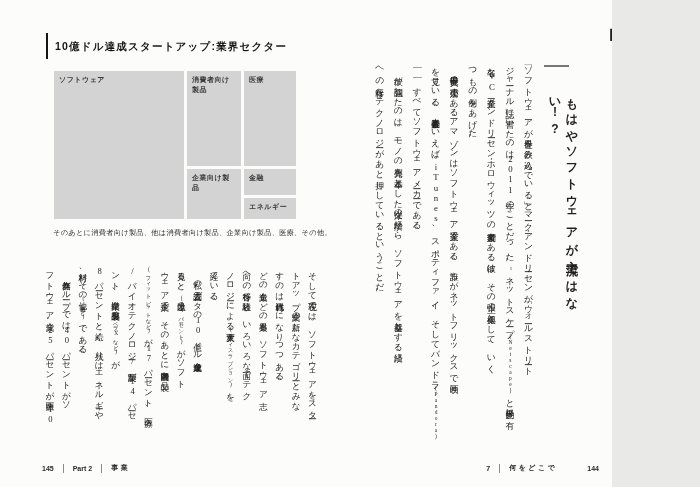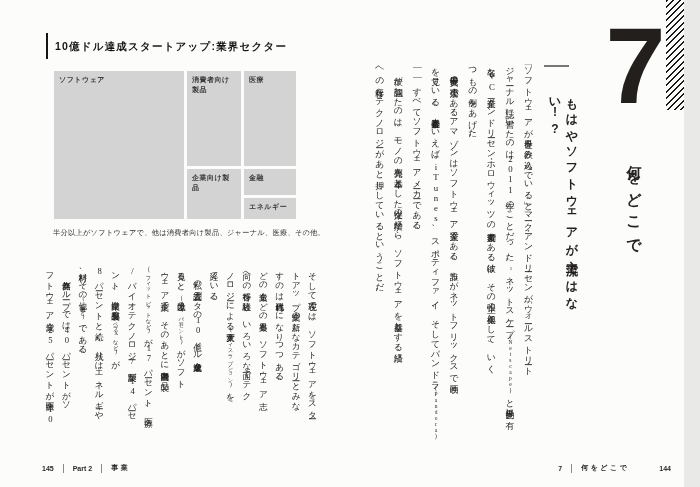--- a/index.html
+++ b/index.html
@@ -2,21 +2,21 @@
 <html><head>
 <meta charset="utf-8">
 <style>
   html,body{margin:0;padding:0;}
   body{
     width:700px;height:487px;
     background:#e9e9e7;
     font-family:"Liberation Sans", sans-serif;
   }
   .spread{
-    position:relative;width:684px;height:487px;
+    position:relative;width:612px;height:487px;
     background:#fcfcfb;color:#1b1b1b;overflow:hidden;
   }
   
   .vtext{writing-mode:vertical-rl;text-orientation:upright;}
   .v-line{white-space:nowrap;display:block;}
   .sm{font-size:0.62em;letter-spacing:0;}
   .sup{font-size:0.55em;color:#222;}
   
   .fig-bar{position:absolute;left:46px;top:33px;width:2px;height:26px;background:#151515;}
   .fig-title{
@@ -100,21 +100,21 @@
           <span class="tm-label">企業向け製品</span>
         </div>
         <div class="tm-box" style="left: 190px; top: 98px; width: 52px; height: 26px; background: rgb(211, 211, 211);">
           <span class="tm-label">金融</span>
         </div>
         <div class="tm-box" style="left: 190px; top: 127px; width: 52px; height: 21px; background: rgb(211, 211, 211);">
           <span class="tm-label">エネルギー</span>
         </div>
       </div>
 
-    <div class="fig-caption">半分以上がソフトウェアで、他は消費者向け製品、ジャーナル、医療、その他。</div>
+    <div class="fig-caption">そのあとに消費者向け製品、他は消費者向け製品、企業向け製品、医療、その他。</div>
 
     <div id="left-body" class="body-block vtext">
         <div class="v-line">そして現在では、ソフトウェアをスター</div>
         <div class="v-line">トアップ企業の新たなカテゴリーとみな</div>
         <div class="v-line">すのは時代遅れになりつつある。</div>
         <div class="v-line">どの企業もどの業界も、ソフトウェア志</div>
         <div class="v-line">向への移行を経験し、いろいろな面でテク</div>
         <div class="v-line"><span>ノロジーによる大変革</span><span class="sm">(ディスラプション)</span><span>を</span></div>
         <div class="v-line">経ている。</div>
         <div class="v-line">　私の調査データの10億ドル達成企業を</div>

